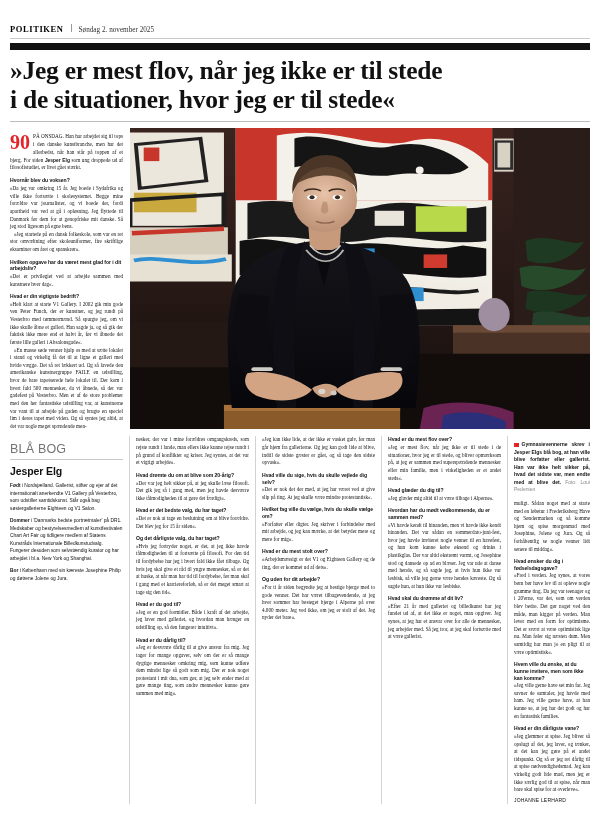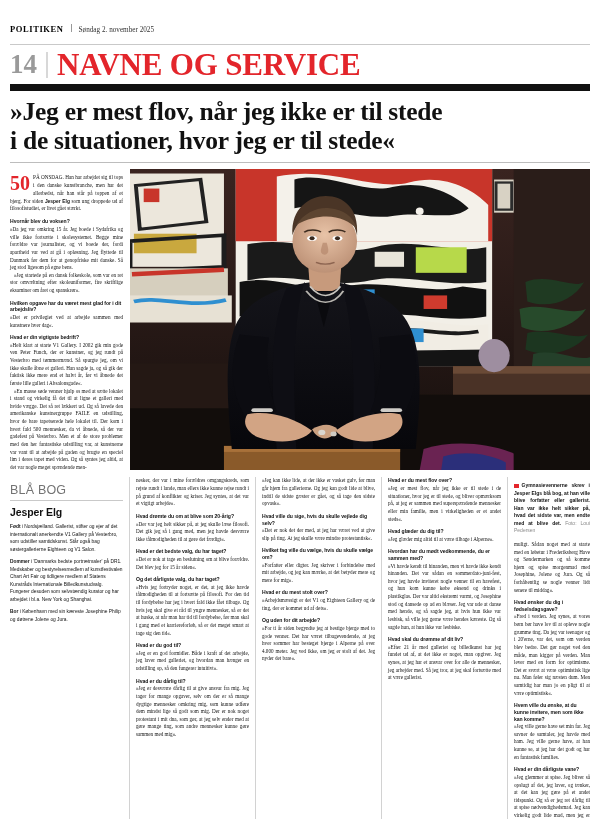--- a/index.html
+++ b/index.html
@@ -7,21 +7,21 @@
   body {
     width:600px; height:819px;
     background:#ffffff;
     font-family:"Liberation Serif", serif;
     color:#111;
     overflow:hidden;
   }
   .page { width:600px; height:819px; padding:7px 10px 0 10px; position:relative; }
 
   
-  .masthead { display:flex; align-items:baseline; gap:7px; padding-bottom:9px; }
+  .masthead { display:flex; align-items:baseline; gap:7px; padding-bottom:3px; }
   .mast-logo {
     font-family:"Liberation Serif", serif;
     font-weight:bold; font-size:8.5px; letter-spacing:0.6px; color:#000;
   }
   .mast-sep { width:1px; height:8px; background:#999; display:inline-block; }
   .mast-date { font-size:7.2px; color:#333; font-family:"Liberation Serif",serif;margin-top:19px; }
   .rule-thin { height:1px; background:#c9c9c9; margin:1px 0 4px 0; }
 
   
   .sectionhead { display:flex; align-items:center; gap:9px; margin:1px 0 3px 0; }
@@ -115,38 +115,33 @@
 
 <div class="page">
 
   <div class="masthead">
     <span class="mast-logo">POLITIKEN</span>
     <span class="mast-sep"></span>
     <span class="mast-date">Søndag 2. november 2025</span>
   </div>
   <div class="rule-thin"></div>
 
-  <div class="sectionhead">
-    <span class="pagenum">14</span>
-    <span class="vbar"></span>
-    <span class="sect-title">NAVNE OG SERVICE</span>
-  </div>
   <div class="rule-black"></div>
 
   <h1 class="headline">
     <span>»Jeg er mest flov, når jeg ikke er til stede</span>
     <span class="l2">i de situationer, hvor jeg er til stede«</span>
   </h1>
   <div class="rule-head"></div>
 
   <div class="topzone">
 
     <div class="introcol">
       <p class="intro">
-        <span class="dropcap">50</span><span class="sc">PÅ ONSDAG.</span><span> Han har arbejdet sig til tops i den danske kunstbranche, men har det allerbedst, når han står på toppen af et bjerg. For siden </span><b>Jesper Elg</b><span> som ung droppede ud af filosofistudiet, er livet gået stærkt.</span>
+        <span class="dropcap">90</span><span class="sc">PÅ ONSDAG.</span><span> Han har arbejdet sig til tops i den danske kunstbranche, men har det allerbedst, når han står på toppen af et bjerg. For siden </span><b>Jesper Elg</b><span> som ung droppede ud af filosofistudiet, er livet gået stærkt.</span>
       </p>
 
       <div class="qa">
         <div class="q">Hvornår blev du voksen?</div>
         <p class="a">»Da jeg var omkring 15 år. Jeg boede i Sydafrika og ville ikke fortsætte i skolesystemet. Begge mine forældre var journalister, og vi boede der, fordi apartheid var ved at gå i opløsning. Jeg flyttede til Danmark før dem for at genopfriske mit danske. Så jeg stod ligesom på egne bens.</p>
         <p class="a">»Jeg startede på en dansk folkeskole, som var en ret stor omvæltning efter skoleuniformer, fire skriftlige eksaminer om året og spanskrør«.</p>
         <div class="q">Hvilken opgave har du været mest glad for i dit arbejdsliv?</div>
         <p class="a">»Det er privilegiet ved at arbejde sammen med kunstnere hver dag«.</p>
         <div class="q">Hvad er din vigtigste bedrift?</div>
         <p class="a">»Helt klart at starte V1 Gallery. I 2002 gik min gode ven Peter Funch, der er kunstner, og jeg rundt på Vesterbro med tømmermænd. Så spurgte jeg, om vi ikke skulle åbne et galleri. Han sagde ja, og så gik der faktisk ikke mere end et halvt år, før vi åbnede det første lille galleri i Absalonsgade«.</p>

